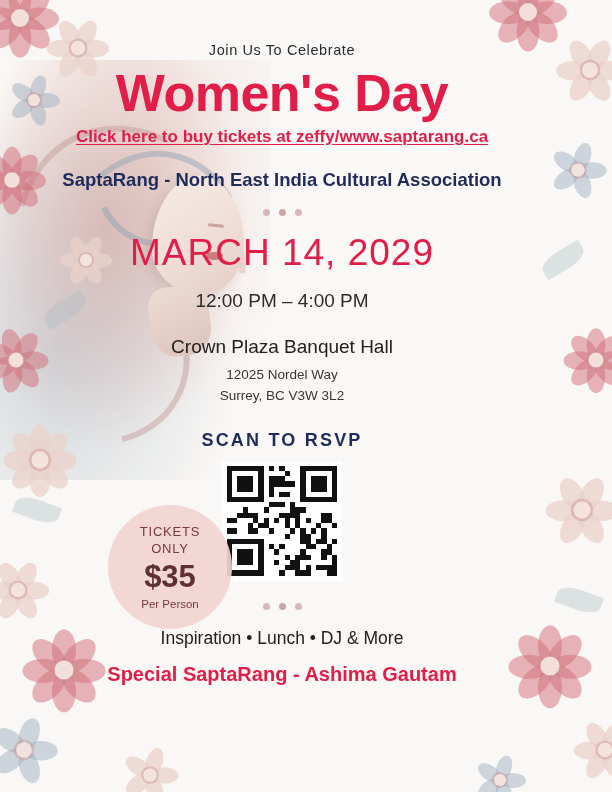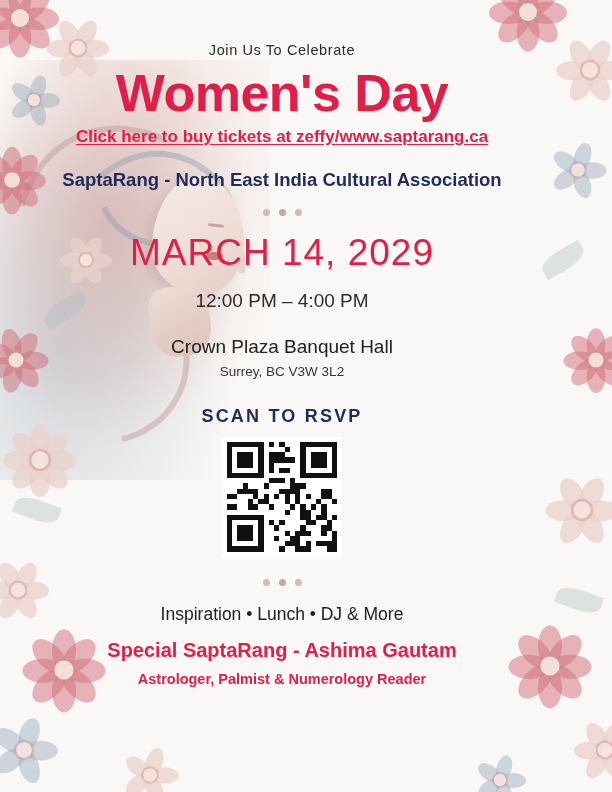--- a/index.html
+++ b/index.html
@@ -484,36 +484,43 @@
       <span style="transform:rotate(288deg) translateX(13px)"></span>
         <i></i>
     </div>
 
     <div class="leaf" style="left:42px; top:300px; transform:rotate(-30deg);"></div>
     <div class="leaf" style="left:14px; top:500px; transform:rotate(20deg);"></div>
     <div class="leaf" style="left:540px; top:250px; transform:rotate(150deg);"></div>
     <div class="leaf" style="left:556px; top:590px; transform:rotate(200deg);"></div>
   </div>
 
+  <div class="price-badge">
+    <div class="t1">TICKETS</div>
+    <div class="t2">ONLY</div>
+    <div class="amt">$35</div>
+    <div class="t3">Per Person</div>
+  </div>
 
   <div class="content">
     <div class="kicker">Join Us To Celebrate</div>
     <div class="title">Women's Day</div>
     <a class="ticket-link">Click here to buy tickets at zeffy/www.saptarang.ca</a>
     <div class="org">SaptaRang - North East India Cultural Association</div>
 
     <div class="dots">
         <b></b>
         <b></b>
         <b></b>
       </div>
 
     <div class="date">MARCH 14, 2029</div>
     <div class="time">12:00 PM – 4:00 PM</div>
     <div class="venue">Crown Plaza Banquet Hall</div>
+    <div class="addr1">12025 Nordel Way</div>
     <div class="addr2">Surrey, BC V3W 3L2</div>
 
     <div class="scan-label">SCAN TO RSVP</div>
     <div class="qr-wrap">
       <div class="qr" id="qr">
           <i></i>
           <i></i>
           <i></i>
           <i></i>
           <i></i>
@@ -957,15 +964,14 @@
     </div>
 
     <div class="dots dots2">
         <b></b>
         <b></b>
         <b></b>
       </div>
 
     <div class="perks">Inspiration • Lunch • DJ &amp; More</div>
     <div class="special">Special SaptaRang -  Ashima Gautam</div>
-    <div class="special-sub">Astrologer, Palmist &amp; Numerology Reader</div>
   </div>
 </div>
 
 </body></html>

